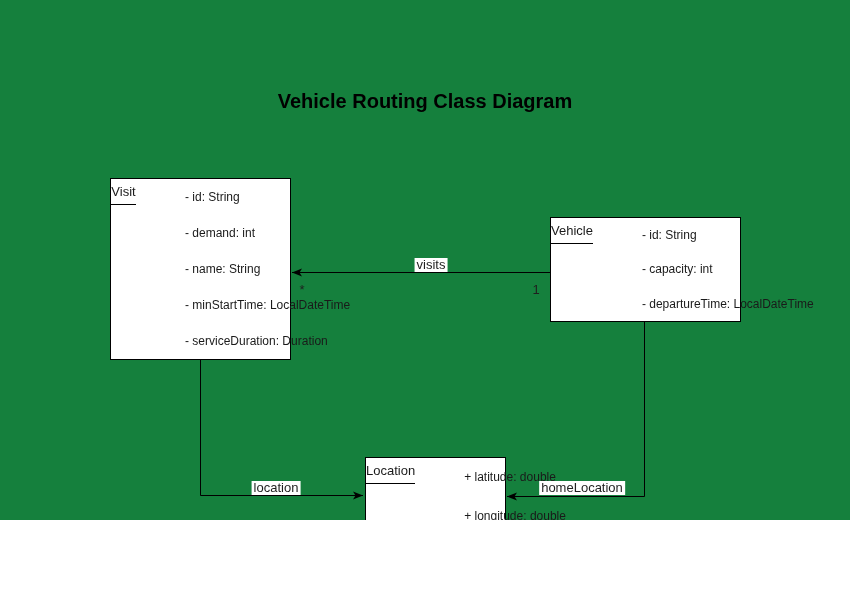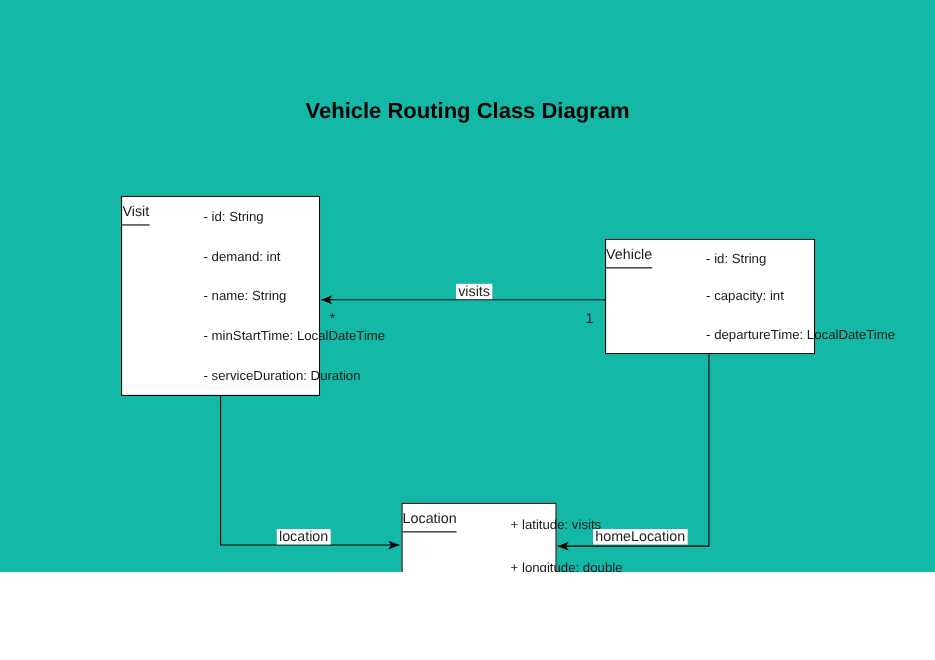--- a/index.html
+++ b/index.html
@@ -5,21 +5,21 @@
   html, body {
     margin: 0;
     padding: 0;
     background: #ffffff;
     font-family: "Liberation Sans", sans-serif;
   }
   .canvas {
     position: relative;
     width: 850px;
     height: 520px;
-    background: #14b8a6;
+    background: #15803d;
     overflow: hidden;
   }
   .diagram-title {
     position: absolute;
     top: 88px;
     left: 0;
     right: 0;
     text-align: center;
     font-size: 20px;
     font-weight: bold;
@@ -118,21 +118,21 @@
     <div class="class-body">
       <div class="class-field">- id: String</div>
       <div class="class-field">- capacity: int</div>
       <div class="class-field">- departureTime: LocalDateTime</div>
     </div>
   </div>
 
   <div class="class-box" style="left:365px; top:457px; width:141px; height:79px;">
     <div class="class-header">Location</div>
     <div class="class-body">
-      <div class="class-field">+ latitude: visits</div>
+      <div class="class-field">+ latitude: double</div>
       <div class="class-field">+ longitude: double</div>
     </div>
   </div>
 
   <span class="edge-label" style="left:431px; top:258px;">visits</span>
   <span class="edge-label multiplicity" style="left:302px; top:283px;">*</span>
   <span class="edge-label multiplicity" style="left:536px; top:283px;">1</span>
   <span class="edge-label" style="left:276px; top:481px;">location</span>
   <span class="edge-label" style="left:582px; top:481px;text-align:center;">homeLocation</span>
 

